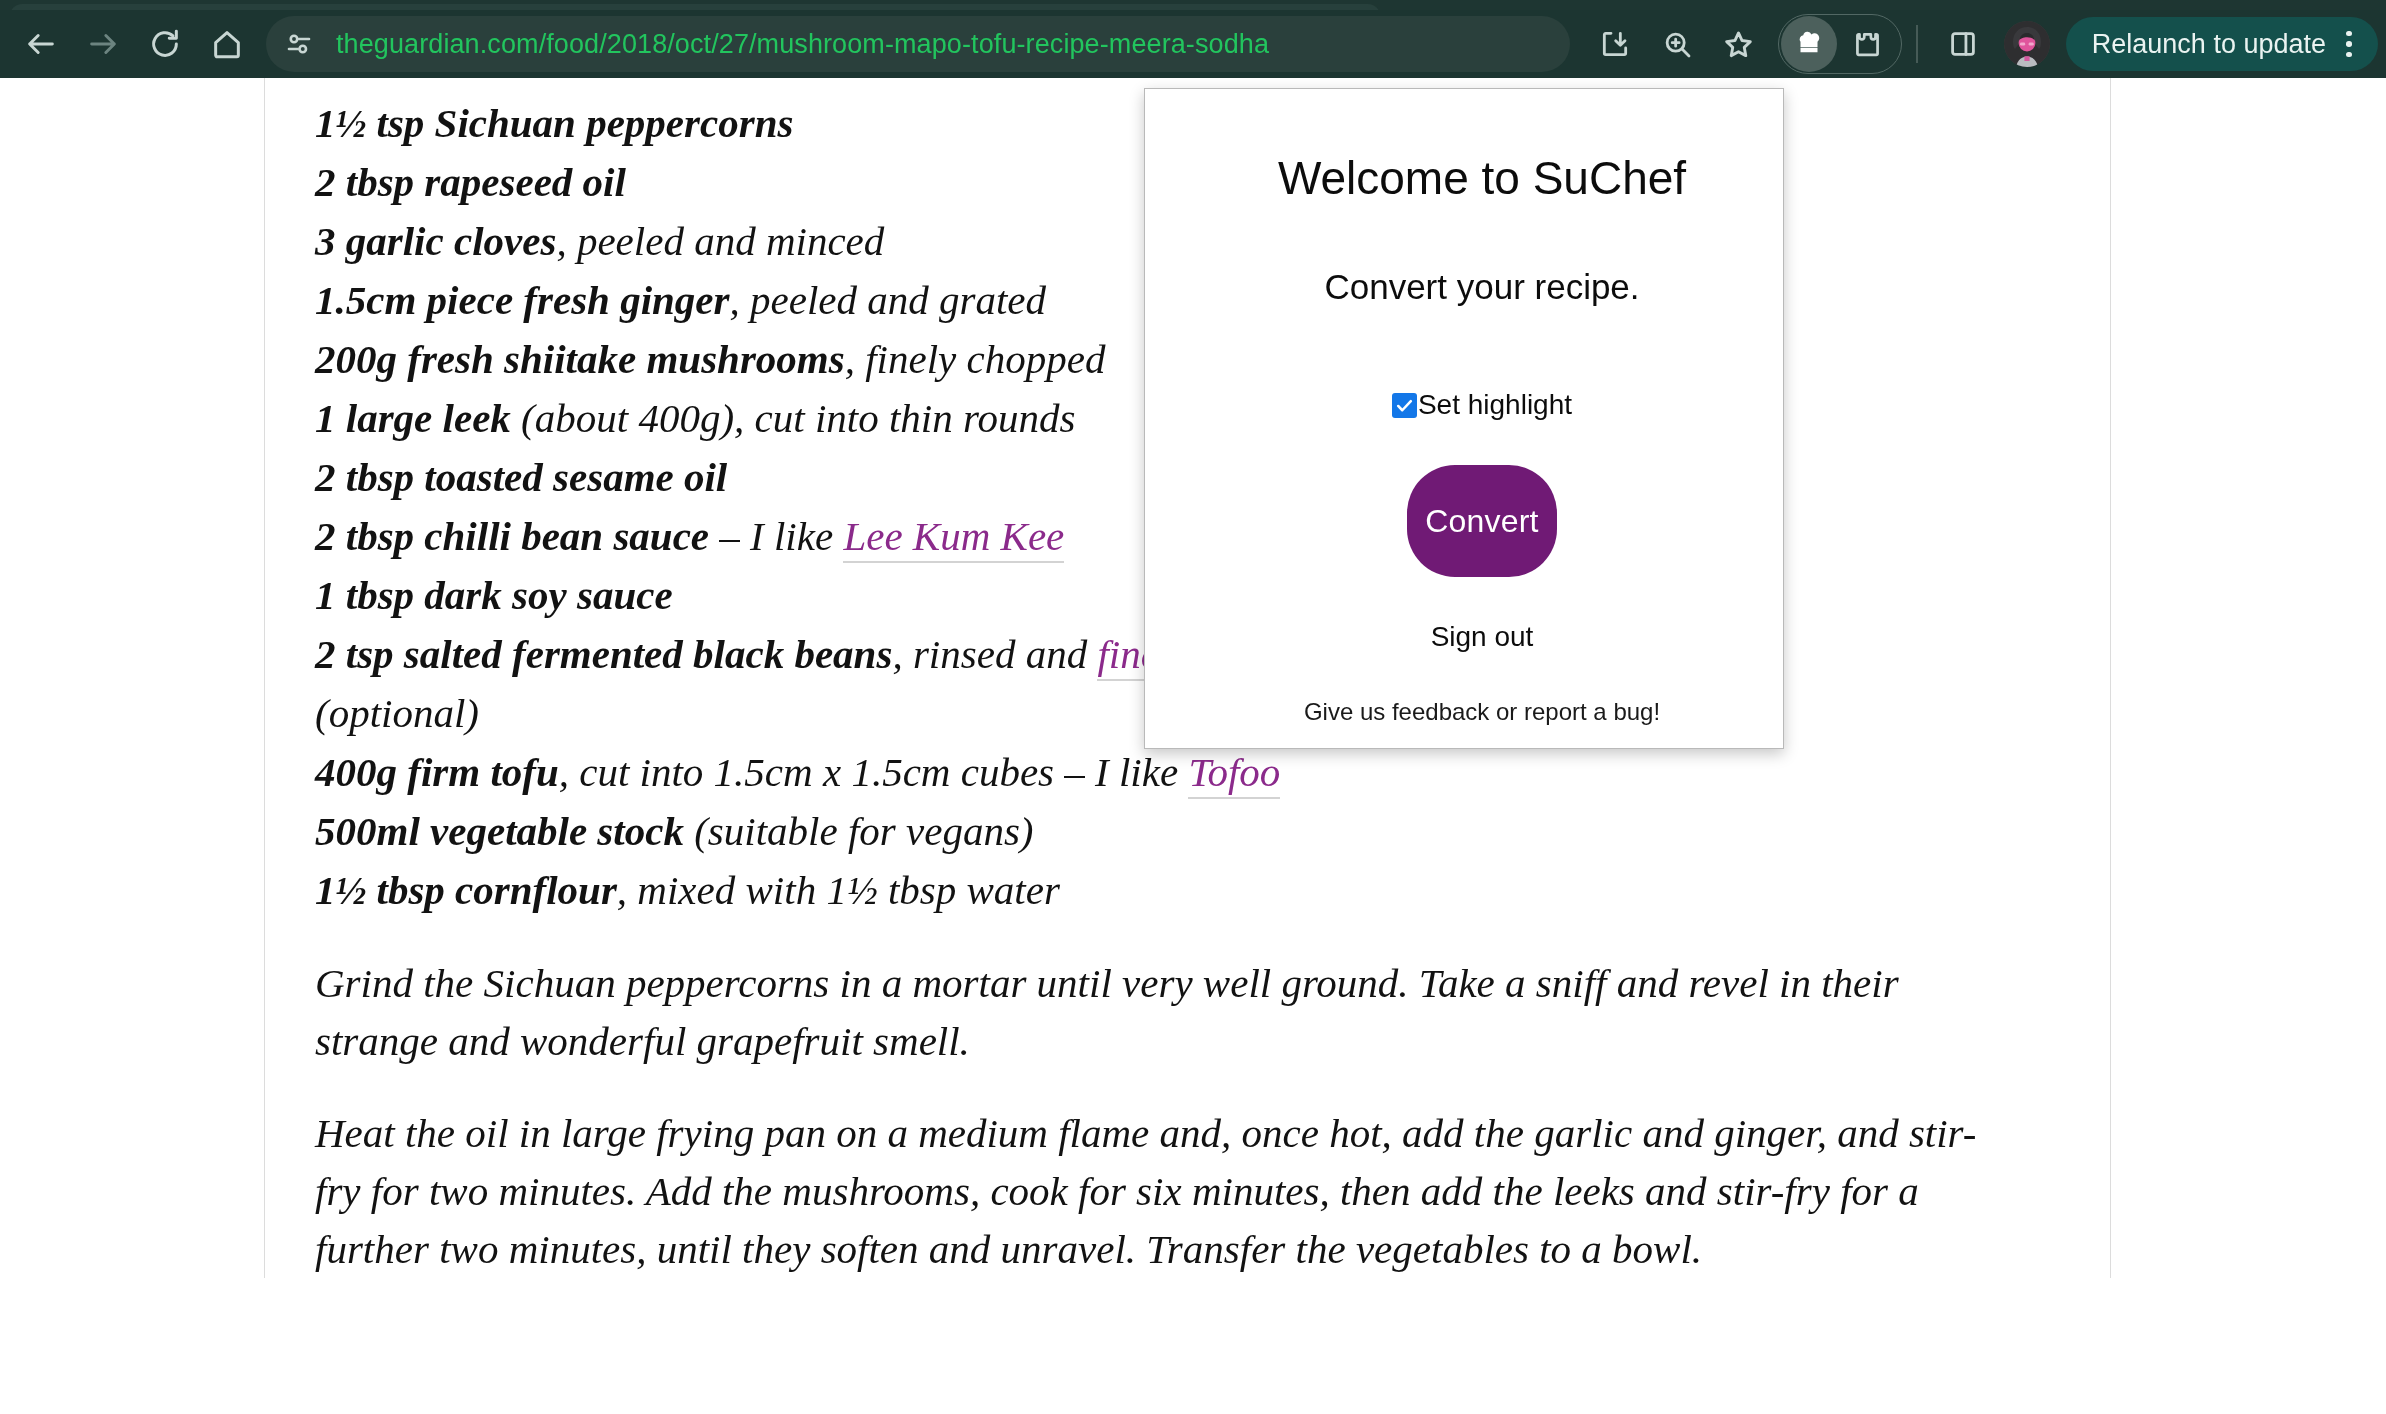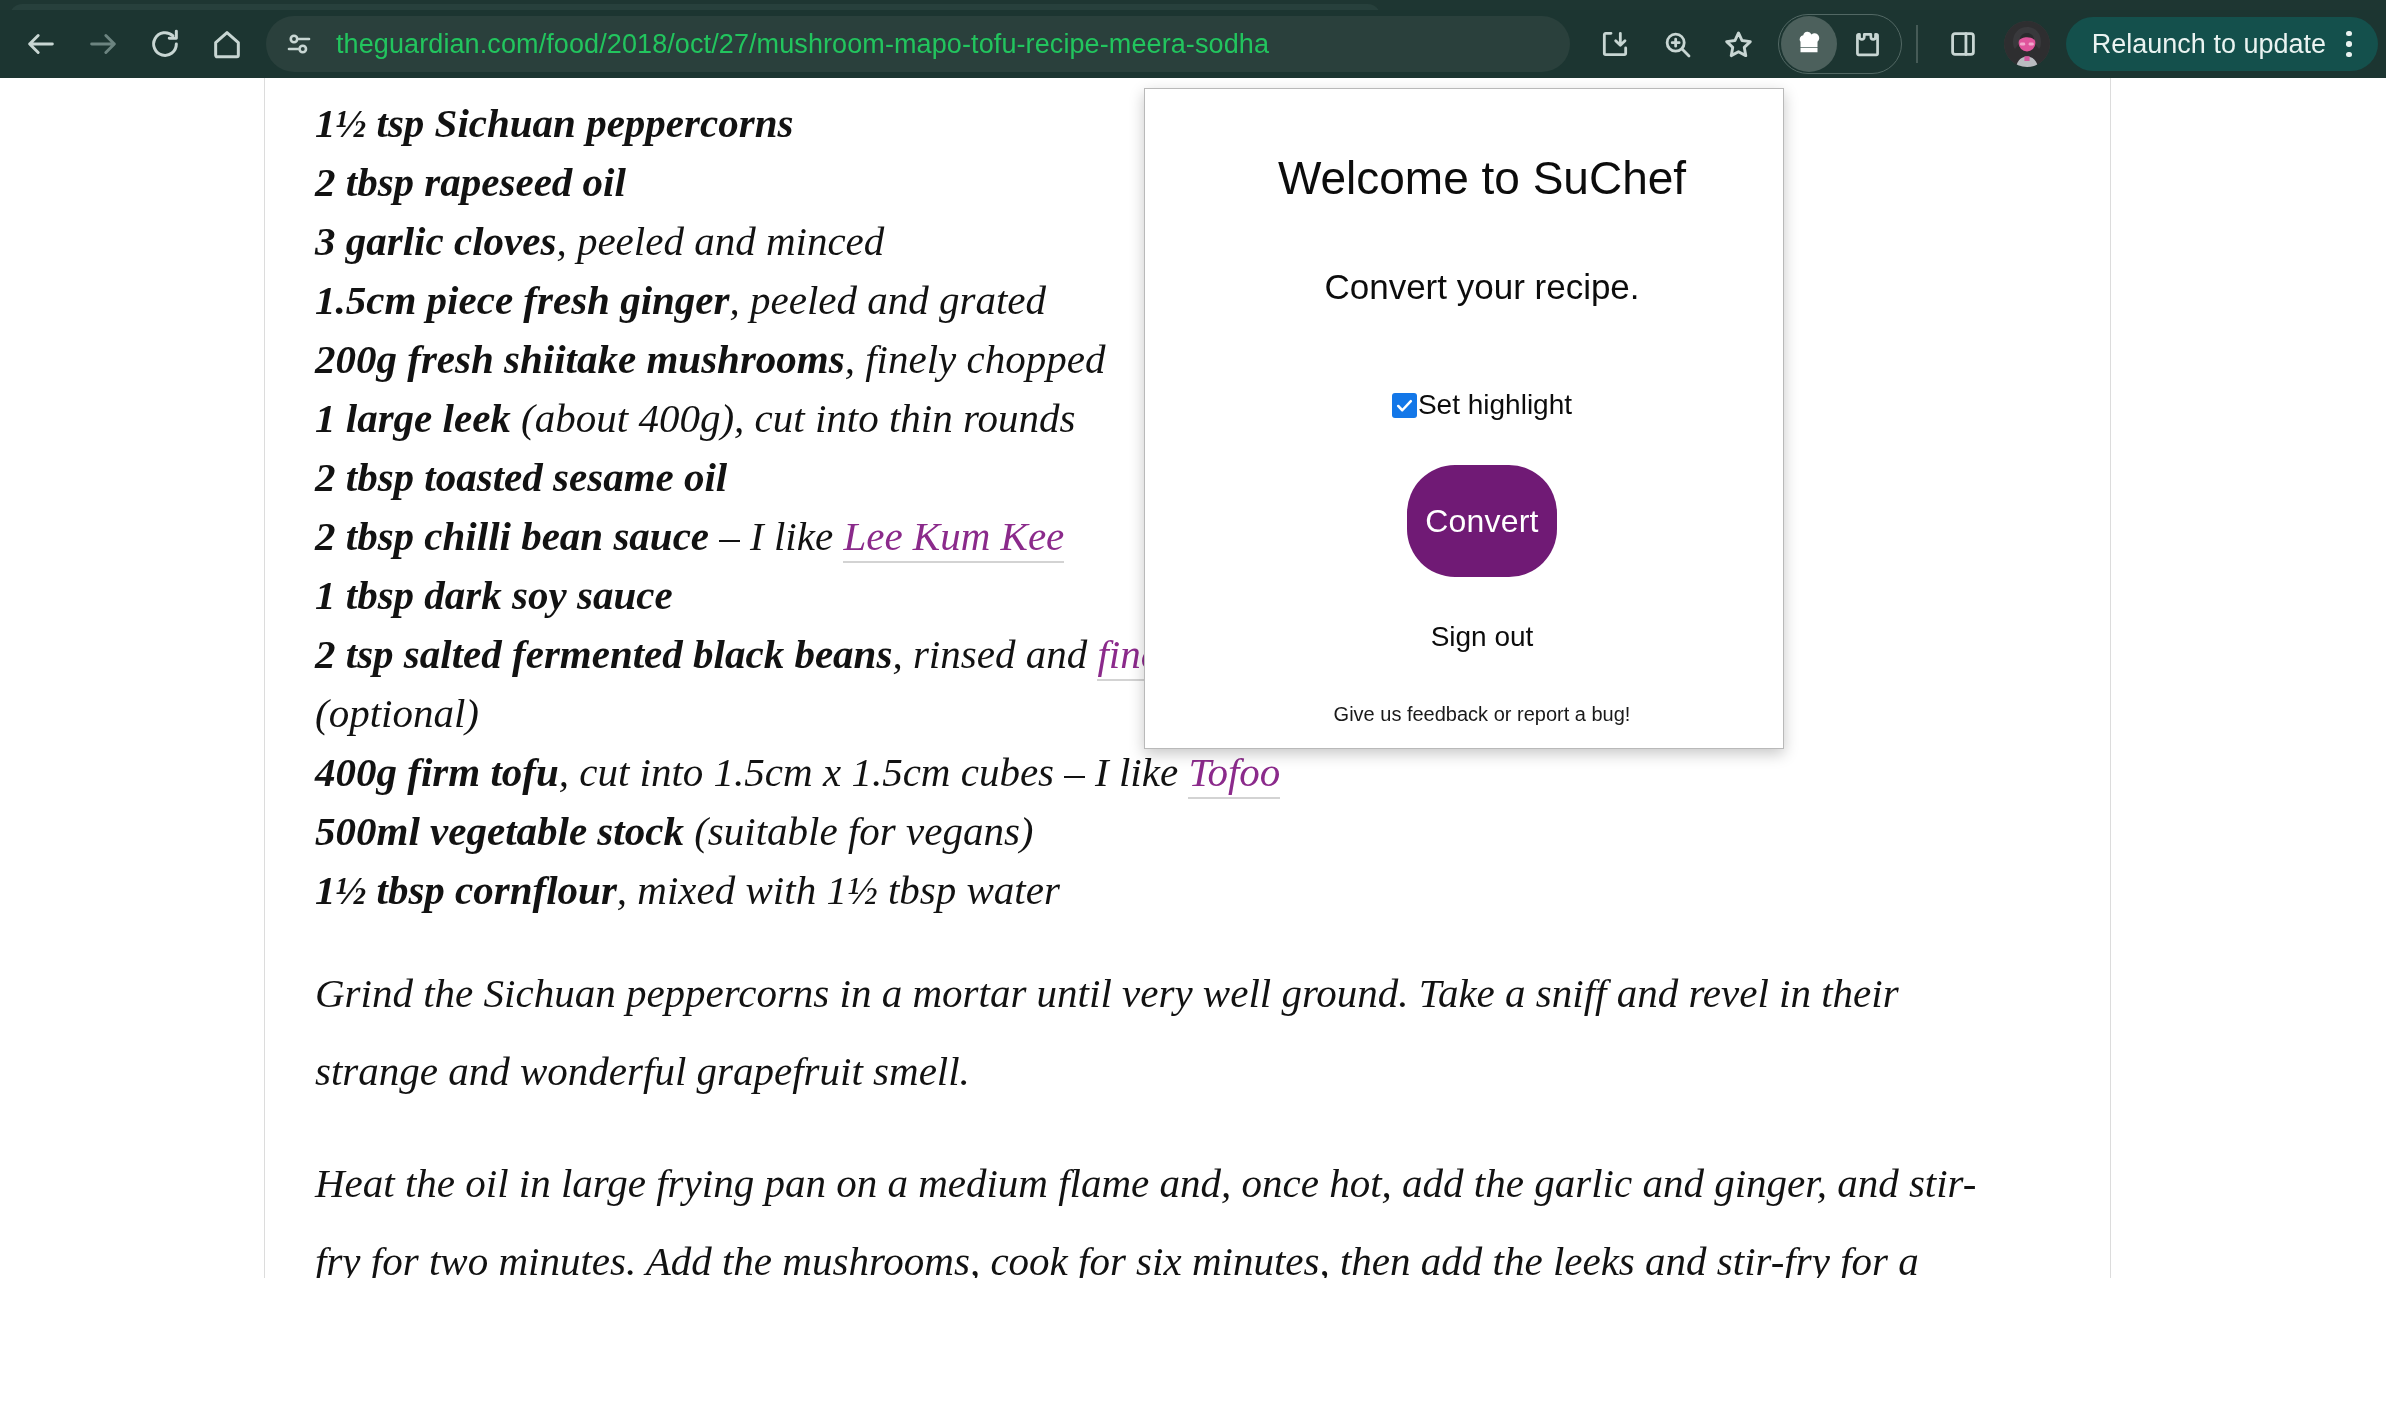--- a/index.html
+++ b/index.html
@@ -95,21 +95,21 @@
     font-family: "Liberation Serif", serif;
     color: #121212;
   }
   .ing-list { margin-top: 16px; }
   .ing {
     font-size: 41px; line-height: 59px; color: #121212;
     font-family: "Liberation Serif", serif;
   }
   .ing b { font-weight: bold; }
   .para {
-    font-size: 41px; line-height: 78px; margin-top: 34px;
+    font-size: 41px; line-height: 58px; margin-top: 34px;
     font-family: "Liberation Serif", serif; color: #121212;
   }
   .lnk {
     color: #8b2a8b; text-decoration: none;
     border-bottom: 2px solid #d3d3d3; padding-bottom: 2px;
     cursor: pointer;
   }
 
   
   .popup {
@@ -131,21 +131,21 @@
   }
   .chk svg { display: block; }
   .chk-label { font-size: 28px; color: #0c0c0c; margin-left: 1px; }
   .convert-btn {
     margin-top: 44px; background: #701a75; color: #ffffff;
     border: none; border-radius: 48px; width: 150px; height: 112px;
     font-size: 32px; font-family: "Liberation Sans", sans-serif;
     cursor: pointer; letter-spacing: .2px;
   }
   .signout { margin-top: 44px; font-size: 28px; color: #0c0c0c; cursor: pointer; }
-  .feedback { margin-top: auto; margin-bottom: 22px; font-size: 20px; color: #1a1a1a; cursor: pointer; }
+  .feedback { margin-top: auto; margin-bottom: 22px; font-size: 24px; color: #1a1a1a; cursor: pointer; }
 </style>
 </head>
 <body>
 
 <div id="app">
 
   <div class="tabstrip">
     <div class="tab-shape"></div>
   </div>
 

